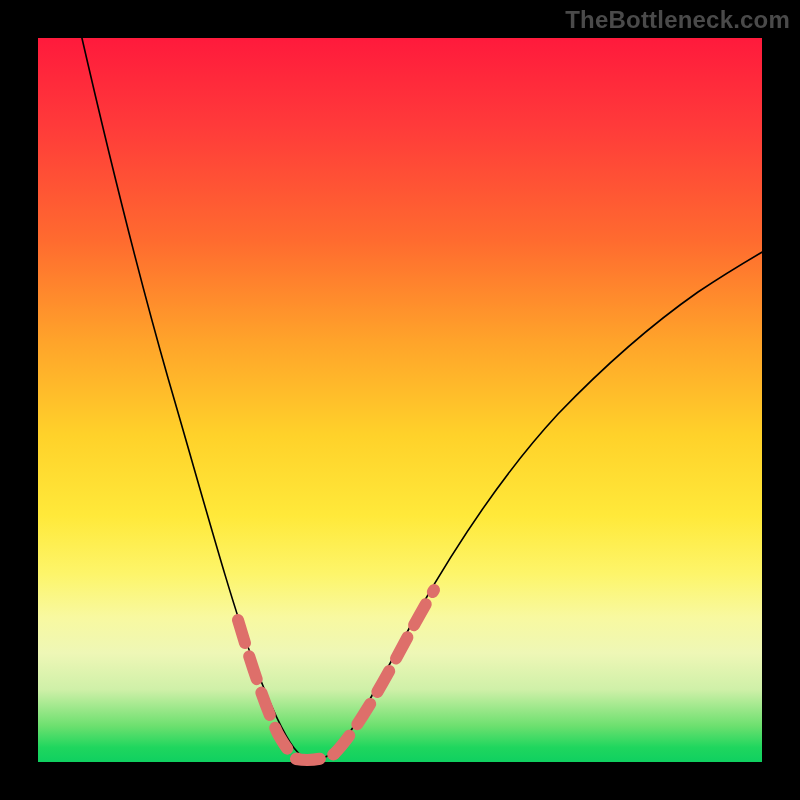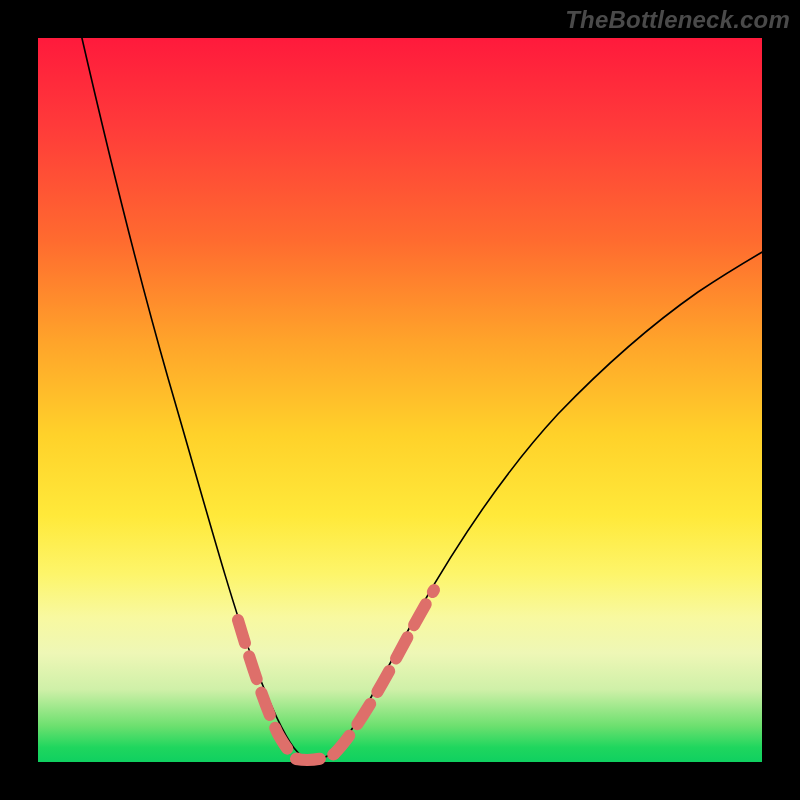--- a/index.html
+++ b/index.html
@@ -19,21 +19,20 @@
   }
   .watermark {
     position: absolute;
     top: 6px;
     right: 10px;
     color: #4a4a4a;
     font-size: 24px;
     font-weight: 600;
     letter-spacing: 0.2px;
     z-index: 5;
-    font-style: italic;
   }
   .plot-area {
     position: absolute;
     left: 38px;
     top: 38px;
     width: 724px;
     height: 724px;
     
     background: linear-gradient(
       to bottom,

